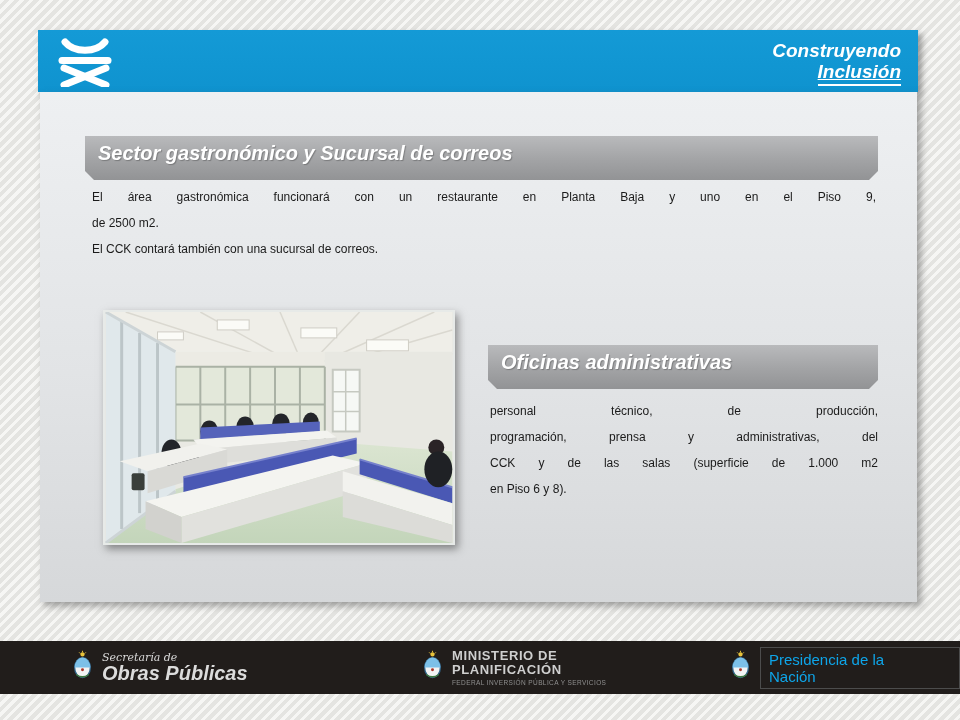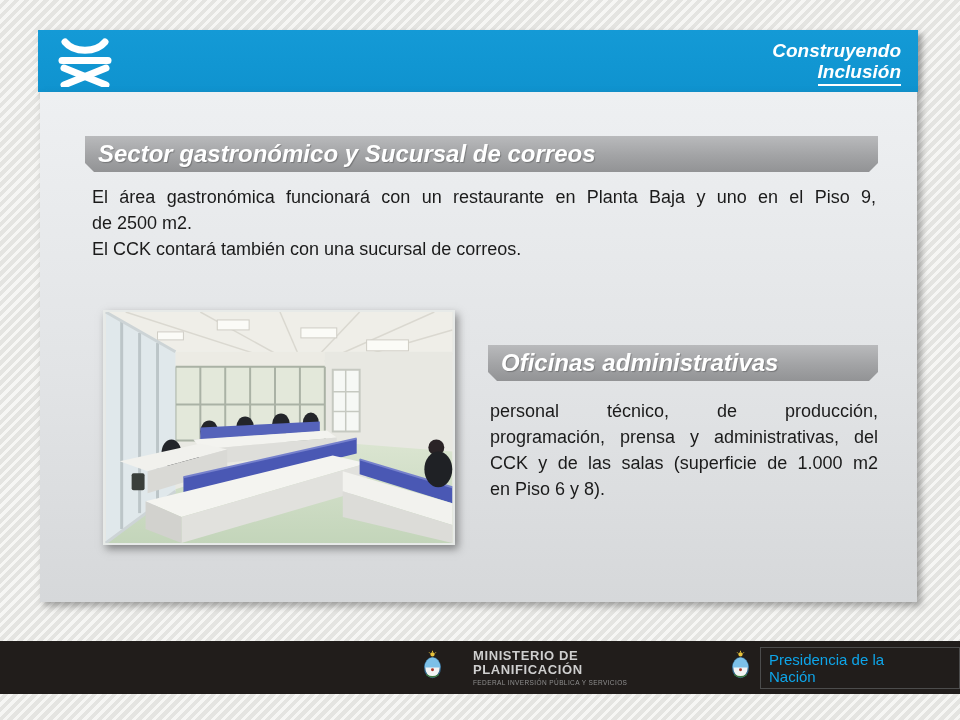--- a/index.html
+++ b/index.html
@@ -9,48 +9,48 @@
   
   .header-bar{position:absolute;left:38px;top:30px;width:880px;height:62px;
     background:linear-gradient(180deg,var(--c-blue,#149ad6),#0f93cf);
     box-shadow:4px 4px 6px rgba(70,70,70,.5);}
   .cck-icon{position:absolute;left:18px;top:7px;}
   .brand{position:absolute;left:86px;top:9px;line-height:12px;}
   .brand .small{font-size:10px;letter-spacing:.8px;color:#d4edf9;}
   .brand .big{font-size:15px;letter-spacing:1.2px;color:#ffffff;margin-top:3px;}
   .tagline{position:absolute;right:17px;top:10px;text-align:right;color:#fff;
     font-style:italic;font-weight:bold;font-size:19px;line-height:21px;}
-  .tagline .ul{border-bottom:2px solid #fff;padding-bottom:2px;}
+  .tagline .ul{border-bottom:2px solid #fff;padding-bottom:2px;text-decoration:underline;}
   
   .card{position:absolute;left:40px;top:92px;width:877px;height:510px;
     background:linear-gradient(180deg,#eef0f2 0%,#e2e4e6 55%,#d6d8da 100%);
     box-shadow:4px 4px 7px rgba(80,80,80,.5);}
-  .banner{position:absolute;height:36px;
+  .banner{position:absolute;height:44px;
     background:linear-gradient(180deg,#b9babc 0%,#a2a3a5 55%,#929395 100%);
     clip-path:polygon(0 0,100% 0,100% calc(100% - 9px),calc(100% - 9px) 100%,9px 100%,0 calc(100% - 9px));
-    color:#fff;font-style:italic;font-weight:bold;font-size:24px;line-height:35px;
+    color:#fff;font-style:italic;font-weight:bold;font-size:20px;line-height:35px;
     padding-left:13px;box-sizing:border-box;text-shadow:1px 1px 1px rgba(0,0,0,.25);}
   .banner1{left:45px;top:44px;width:793px;}
   .banner2{left:448px;top:253px;width:390px;}
-  .para{position:absolute;color:#1b1b1b;font-size:18px;}
+  .para{position:absolute;color:#1b1b1b;font-size:12px;}
   .para1{left:52px;top:92px;width:784px;}
   .para2{left:450px;top:306px;width:388px;}
   .para div{height:26px;line-height:26px;white-space:nowrap;}
   .para .jl{text-align:justify;text-align-last:justify;}
   .para .ll{text-align:left;}
   .photo{position:absolute;left:63px;top:218px;width:348px;height:231px;
     border:2px solid #e7eae8;box-shadow:3px 4px 8px rgba(60,60,60,.55);background:#e9e9e3;}
   
   .footer{position:absolute;left:0;top:641px;width:960px;height:53px;background:var(--c-footer,#211d1b);}
   .flogo{position:absolute;top:0;height:53px;display:flex;align-items:center;color:#d6d6d6;}
   .flogo .crest{margin-right:9px;flex:0 0 auto;}
   .g1{left:72px;}
   .g1 .script{font-family:"DejaVu Serif",serif;font-style:italic;font-size:11px;color:#d9d9d9;line-height:11px;}
   .g1 .main{font-style:italic;font-weight:bold;font-size:20px;color:#dcdcdc;line-height:21px;}
-  .g2{left:422px;gap:21px;}
+  .g2{left:422px;}
   .g2 .l1,.g2 .l2{font-weight:bold;font-size:13px;letter-spacing:.6px;color:#cfcfcf;line-height:14px;}
   .g2 .sub{font-size:6.5px;letter-spacing:.4px;color:#8f8f8f;margin-top:2px;}
   .g3{left:730px;}
   .g3 .main{font-size:15px;color:#0ea5e9;border:1px solid #4c4c4c;padding:3px 28px 3px 8px;}
 </style>
 </head>
 <body>
 
 <div class="stage">
 
@@ -177,20 +177,36 @@
     <div class="para para2">
       <div class="jl">personal técnico, de producción,</div>
       <div class="jl">programación, prensa y administrativas, del</div>
       <div class="jl">CCK y de las salas (superficie de 1.000 m2</div>
       <div class="ll">en Piso 6 y 8).</div>
     </div>
   </div>
 
   <div class="footer">
 
+    <div class="flogo g1">
+      <span class="crest">
+        <svg width="21" height="32" viewBox="0 0 20 30">
+          <circle cx="10" cy="4" r="2" fill="#e6c23c"></circle>
+          <path d="M10 0.5 V2 M6.8 2 L8 3.2 M13.2 2 L12 3.2" stroke="#e6c23c" stroke-width="0.9"></path>
+          <ellipse cx="10" cy="16.5" rx="7.5" ry="9.5" fill="#f2f4f4" stroke="#31658a" stroke-width="1.2"></ellipse>
+          <path d="M2.5 16.5 A 7.5 9.5 0 0 1 17.5 16.5 Z" fill="#7cc0e8"></path>
+          <circle cx="10" cy="18.5" r="1.4" fill="#a93226"></circle>
+          <path d="M4 23 q6 4.5 12 0" stroke="#3d7a3f" stroke-width="1.2" fill="none"></path>
+        </svg>
+      </span>
+      <span>
+        <div class="script">Secretaría de</div>
+        <div class="main">Obras Públicas</div>
+      </span>
+    </div>
 
     <div class="flogo g2">
       <span class="crest">
         <svg width="21" height="32" viewBox="0 0 20 30">
           <circle cx="10" cy="4" r="2" fill="#e6c23c"></circle>
           <path d="M10 0.5 V2 M6.8 2 L8 3.2 M13.2 2 L12 3.2" stroke="#e6c23c" stroke-width="0.9"></path>
           <ellipse cx="10" cy="16.5" rx="7.5" ry="9.5" fill="#f2f4f4" stroke="#31658a" stroke-width="1.2"></ellipse>
           <path d="M2.5 16.5 A 7.5 9.5 0 0 1 17.5 16.5 Z" fill="#7cc0e8"></path>
           <circle cx="10" cy="18.5" r="1.4" fill="#a93226"></circle>
           <path d="M4 23 q6 4.5 12 0" stroke="#3d7a3f" stroke-width="1.2" fill="none"></path>

